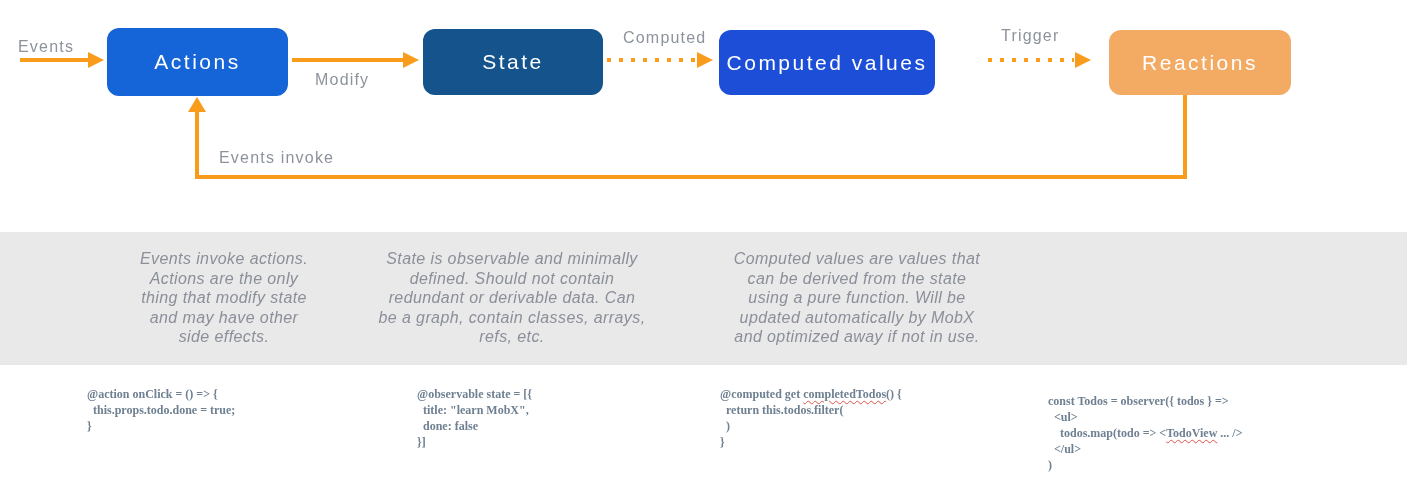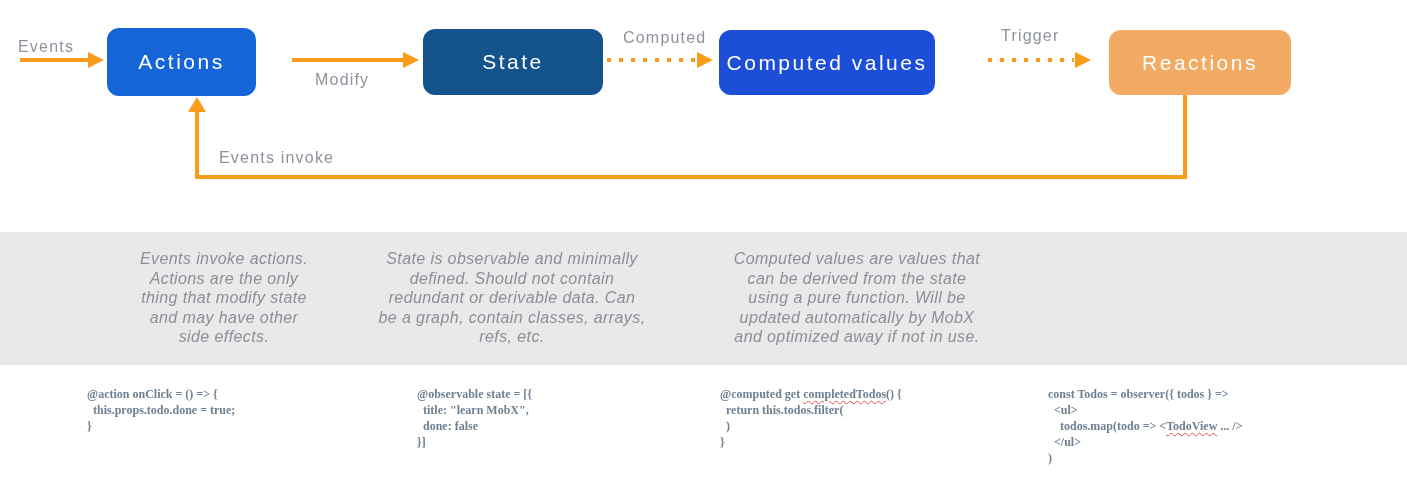--- a/index.html
+++ b/index.html
@@ -25,21 +25,21 @@
     position: absolute;
     border-radius: 12px;
     display: flex;
     align-items: center;
     justify-content: center;
     color: #ffffff;
     font-size: 21px;
     letter-spacing: 2.5px;
     white-space: nowrap;
   }
-  .node-actions   { left: 107px;  top: 28px; width: 149px; height: 68px; background: #1565d8; }
+  .node-actions   { left: 107px;  top: 28px; width: 181px; height: 68px; background: #1565d8; }
   .node-state     { left: 423px;  top: 29px; width: 180px; height: 66px; background: #15538d; }
   .node-computed  { left: 719px;  top: 30px; width: 216px; height: 65px; background: #1d4ed8; }
   .node-reactions { left: 1095px; top: 30px; width: 182px; height: 65px; background: #f3aa63; margin-left: 14px; }
 
   .line-h { position: absolute; height: 4px; background: #f99c1c; }
   .line-v { position: absolute; width: 4px;  background: #f99c1c; }
   .line-dotted {
     position: absolute; height: 4px;
     background: repeating-linear-gradient(to right, #f99c1c 0 4px, transparent 4px 12px);
   }
@@ -85,21 +85,21 @@
     top: 386px;
     color: #6e8091;
     font-family: "DejaVu Sans Mono", monospace;
     font-size: 12px;
     font-weight: bold;
     line-height: 16px;
   }
   .code-1 { left: 87px; }
   .code-2 { left: 417px; }
   .code-3 { left: 720px; }
-  .code-4 { left: 1048px; }
+  .code-4 { left: 1048px; margin-top: 7px; }
   .cl { white-space: pre; font-family: Liberation Serif, serif; }
   .squiggle {
     text-decoration: underline;
     text-decoration-style: wavy;
     text-decoration-color: #e0544a;
     text-decoration-thickness: 1px;
     text-underline-offset: 2px;
   }
 </style>
 </head>

